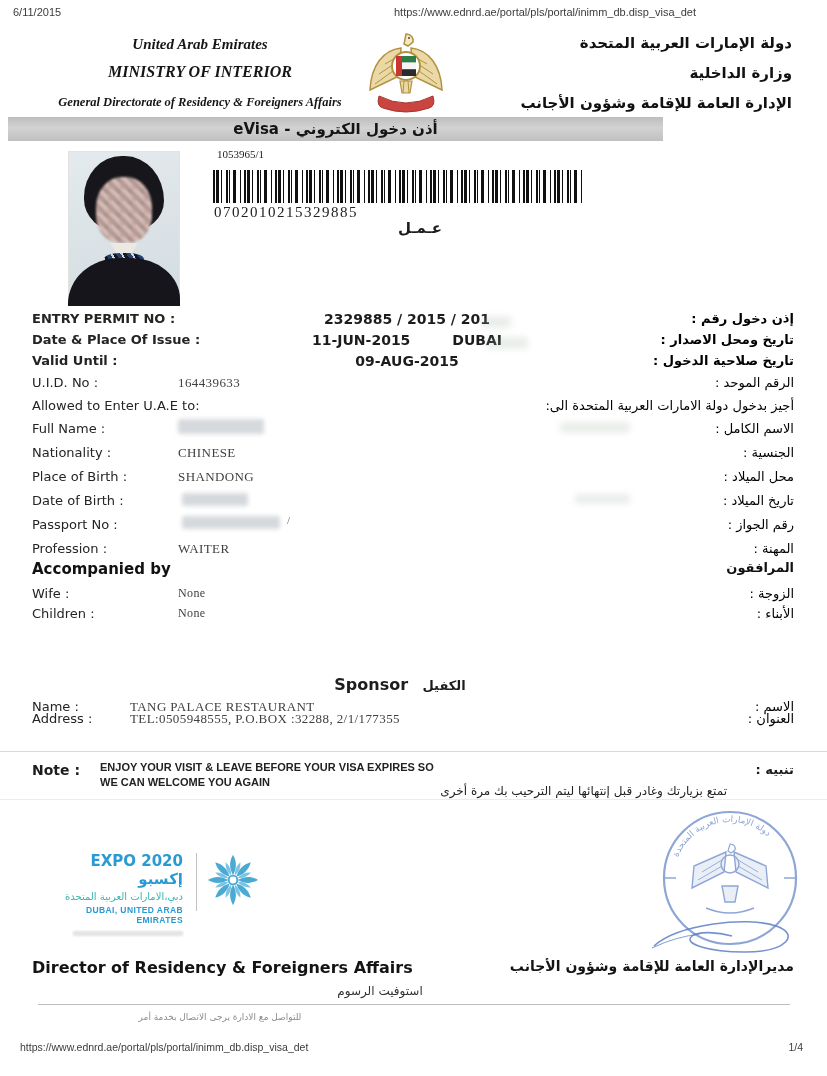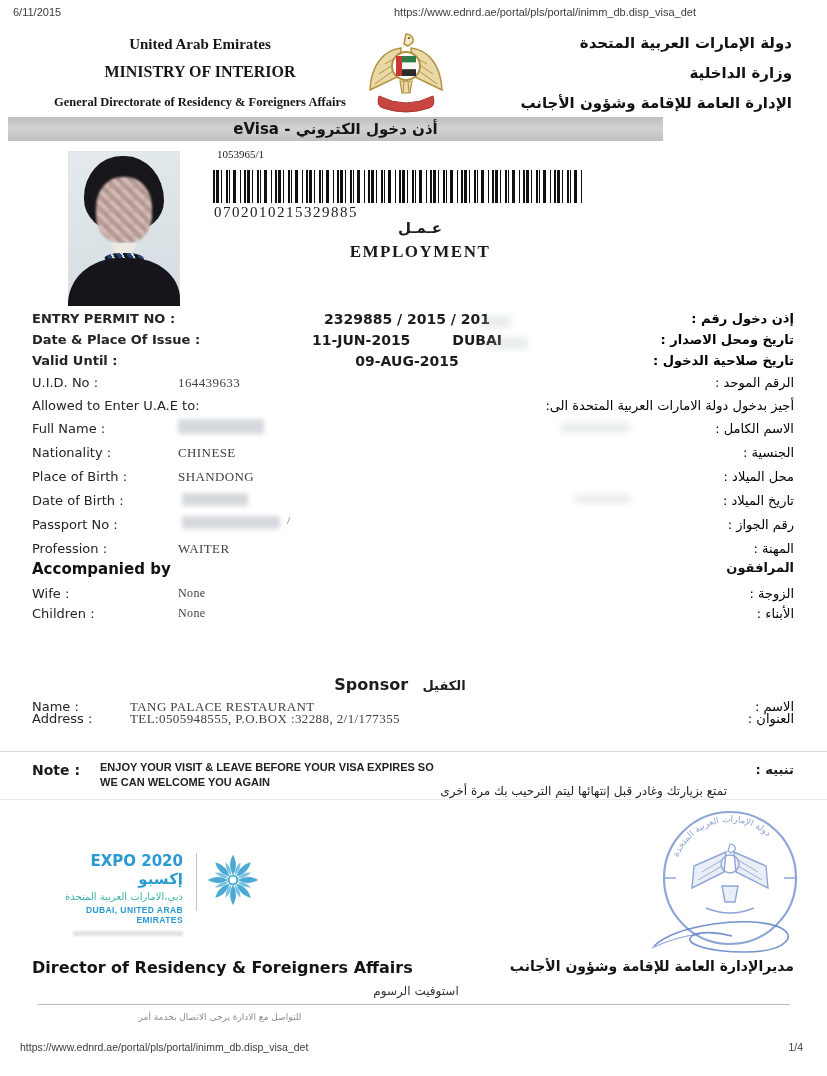--- a/index.html
+++ b/index.html
@@ -2,21 +2,21 @@
 <html><head>
 <meta charset="utf-8">
 <style>
   html,body{margin:0;padding:0;background:#ffffff;}
   .page{position:relative;width:827px;height:1076px;background:#fff;overflow:hidden;
         font-family:"Liberation Sans",sans-serif;color:#1d1d1d;}
   .abs{position:absolute;}
   
   .printmeta{font:11px "Liberation Sans",sans-serif;color:#3c3c3c;}
   
-  .lh-en{font-family:"Liberation Serif",serif;font-weight:bold;color:#161616;text-align:center;}
+  .lh-en{font-family:"Liberation Serif",serif;font-weight:bold;color:#161616;text-align:center;font-style:italic;}
   .lh-ar{font-family:"DejaVu Sans",sans-serif;font-weight:bold;color:#111;direction:rtl;text-align:right;}
   
   .banner{left:8px;top:117px;width:655px;height:24px;
           background:linear-gradient(180deg,#bdbdbd,#d2d2d2 45%,#c0c0c0);
           display:flex;align-items:center;justify-content:center;}
   .banner span{font:bold 15px "DejaVu Sans",sans-serif;color:#141414;}
   
   .photo{left:68px;top:151px;width:112px;height:155px;background:linear-gradient(165deg,#e4eaed,#d3dce1);
          box-shadow:0 0 0 1px #e2e2e2 inset;}
   .hair{position:absolute;left:16px;top:5px;width:80px;height:76px;background:#17171b;
@@ -125,21 +125,20 @@
     <div class="collar"></div>
     <div class="scarf"></div>
     <div class="shoulders"></div>
   </div>
 
   <div class="abs serif" style="left:217px;top:148px;font-size:11px;color:#222;">1053965/1</div>
   <div class="abs barcode"></div>
   <div class="abs serif" style="left:214px;top:204px;font-size:15px;letter-spacing:1.5px;color:#222;">0702010215329885</div>
 
   <div class="abs" style="left:320px;top:219px;width:200px;text-align:center;font:bold 15px 'DejaVu Sans',sans-serif;" dir="rtl">عـمـل</div>
-  <div class="abs serif" style="left:320px;top:242px;width:200px;text-align:center;font-weight:bold;font-size:17px;letter-spacing:1.5px;color:#1a1a1a;">EMPLOYMENT</div>
 
   <div class="row" style="top:311px">
     <span class="lbl b">ENTRY PERMIT NO :</span>
     <span class="valb">2329885 / 2015 / 201</span>
     <span class="ar b">إذن دخول رقم :</span>
   </div>
   <div class="row" style="top:332px">
     <span class="lbl b">Date &amp; Place Of Issue :</span>
     <span class="valb split">
       <span>11-JUN-2015</span>
@@ -301,21 +300,21 @@
 
   <div class="abs" style="left:648px;top:912px;width:162px;height:52px;">
     <svg width="162" height="52" viewBox="0 0 162 52">
       <path d="M6,34 C30,12 100,4 128,14 C152,22 140,40 96,40 C62,40 34,32 44,24 C50,19 70,20 84,24" fill="none" stroke="#5b7fc4" stroke-width="1.6" opacity="0.85"></path>
       <path d="M4,36 C20,28 34,24 52,22" fill="none" stroke="#5b7fc4" stroke-width="1.2" opacity="0.7"></path>
     </svg>
   </div>
 
   <div class="abs dir-en" style="left:32px;top:958px;">Director of Residency &amp; Foreigners Affairs</div>
   <div class="abs dir-ar" style="right:33px;top:958px;">مديرالإدارة العامة للإقامة وشؤون الأجانب</div>
-  <div class="abs" style="left:0;top:984px;width:760px;text-align:center;direction:rtl;font:12px 'DejaVu Sans',sans-serif;color:#333;padding-left:36px;">استوفيت الرسوم</div>
+  <div class="abs" style="left:0;top:984px;width:760px;text-align:center;direction:rtl;font:12px 'DejaVu Sans',sans-serif;color:#333;">استوفيت الرسوم</div>
 
   <div class="hline" style="left:38px;top:1004px;width:752px;background:#bdbdbd;"></div>
   <div class="abs" style="left:100px;top:1012px;width:240px;text-align:center;direction:rtl;font:9px 'DejaVu Sans',sans-serif;color:#8d8d8d;">للتواصل مع الادارة يرجى الاتصال بخدمة أمر</div>
 
   <div class="abs printmeta" style="left:20px;top:1041px;font-size:10.5px;">https://www.ednrd.ae/portal/pls/portal/inimm_db.disp_visa_det</div>
   <div class="abs printmeta" style="right:24px;top:1041px;font-size:10.5px;">1/4</div>
 
 </div>
 
 </body></html>

